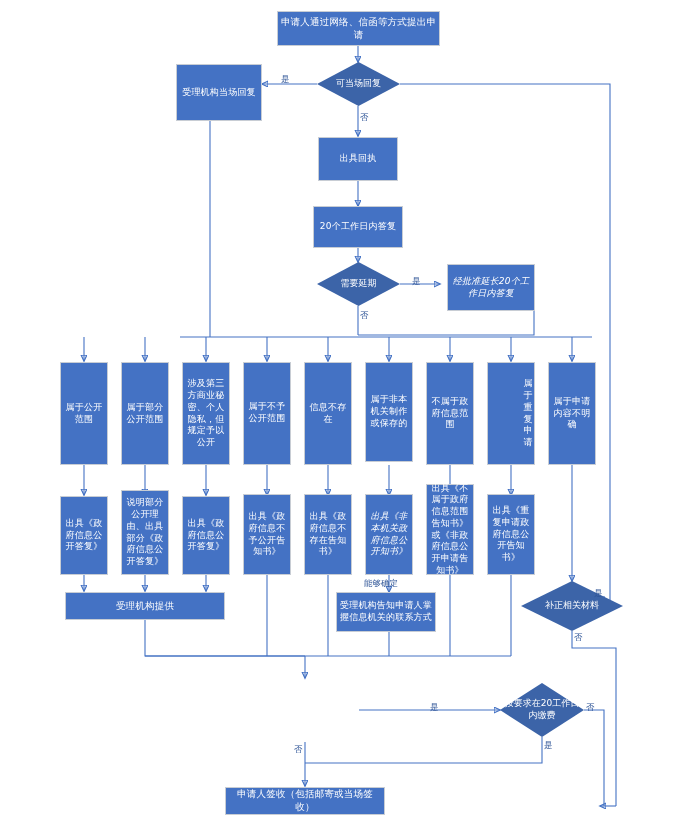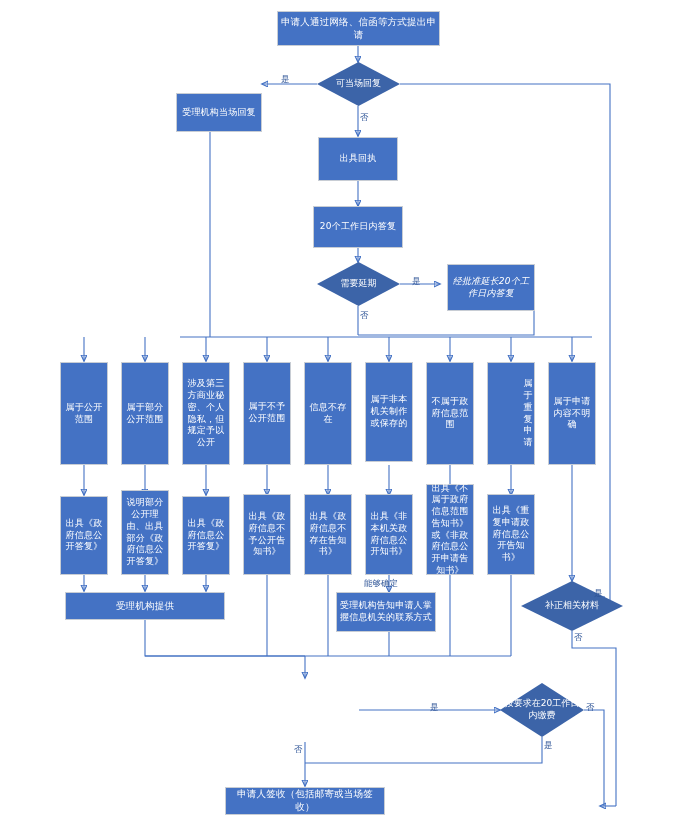--- a/index.html
+++ b/index.html
@@ -113,21 +113,21 @@
 
   <div class="node wide" style="left:277px;top:3px;width:163px;height:35px;margin-top:8px;">申请人通过网络、信函等方式提出申请</div>
 
   <div class="diamond" style="left:317px;top:62px;width:83px;height:44px;">
     <div class="dshape"></div>
     <div class="dtxt">可当场回复</div>
   </div>
   <div class="lbl" style="left:281px;top:74px;">是</div>
   <div class="lbl" style="left:360px;top:112px;">否</div>
 
-  <div class="node" style="left:176px;top:64px;width:86px;height:39px;margin-top:29px;">受理机构当场回复</div>
+  <div class="node" style="left:176px;top:64px;width:86px;height:57px;">受理机构当场回复</div>
 
   <div class="node" style="left:318px;top:137px;width:80px;height:44px;text-align:center;">出具回执</div>
 
   <div class="node" style="left:313px;top:206px;width:90px;height:42px;">20个工作日内答复</div>
 
   <div class="diamond" style="left:317px;top:262px;width:83px;height:44px;">
     <div class="dshape"></div>
     <div class="dtxt">需要延期</div>
   </div>
   <div class="lbl" style="left:412px;top:276px;">是</div>
@@ -143,21 +143,21 @@
   <div class="node tall" style="left:365px;top:362px;width:48px;height:100px;">属于非本机关制作或保存的</div>
   <div class="node tall" style="left:426px;top:362px;width:48px;height:103px;">不属于政府信息范围</div>
   <div class="node tall" style="left:487px;top:362px;width:48px;height:103px;padding-left:36px;">属于重复申请</div>
   <div class="node tall" style="left:548px;top:362px;width:48px;height:103px;">属于申请内容不明确</div>
 
   <div class="node tall" style="left:60px;top:496px;width:48px;height:79px;">出具《政府信息公开答复》</div>
   <div class="node tall" style="left:121px;top:490px;width:48px;height:85px;">说明部分公开理由、出具部分《政府信息公开答复》</div>
   <div class="node tall" style="left:182px;top:496px;width:48px;height:79px;">出具《政府信息公开答复》</div>
   <div class="node tall" style="left:243px;top:494px;width:48px;height:81px;">出具《政府信息不予公开告知书》</div>
   <div class="node tall" style="left:304px;top:494px;width:48px;height:81px;">出具《政府信息不存在告知书》</div>
-  <div class="node tall" style="left:365px;top:494px;width:48px;height:81px;">出具《非本机关政府信息公开知书》</div>
+  <div class="node tall" style="left:365px;top:494px;width:48px;height:81px;font-style:italic;">出具《非本机关政府信息公开知书》</div>
   <div class="node tall" style="left:426px;top:484px;width:48px;height:91px;">出具《不属于政府信息范围告知书》或《非政府信息公开申请告知书》</div>
   <div class="node tall" style="left:487px;top:494px;width:48px;height:81px;">出具《重复申请政府信息公开告知书》</div>
 
   <div class="node wide" style="left:65px;top:592px;width:160px;height:28px;">受理机构提供</div>
 
   <div class="lbl" style="left:364px;top:578px;">能够确定</div>
   <div class="node" style="left:336px;top:592px;width:100px;height:40px;">受理机构告知申请人掌握信息机关的联系方式</div>
 
   <div class="diamond" style="left:521px;top:581px;width:102px;height:50px;">
     <div class="dshape"></div>

